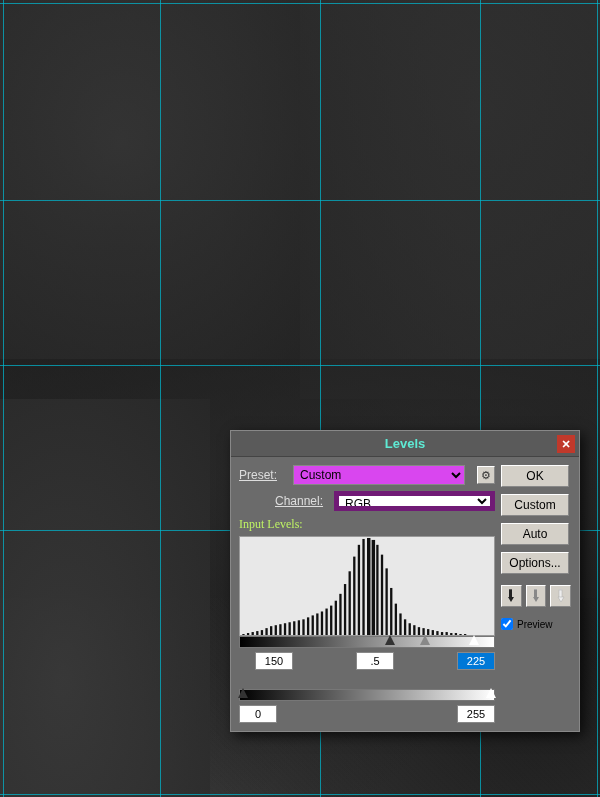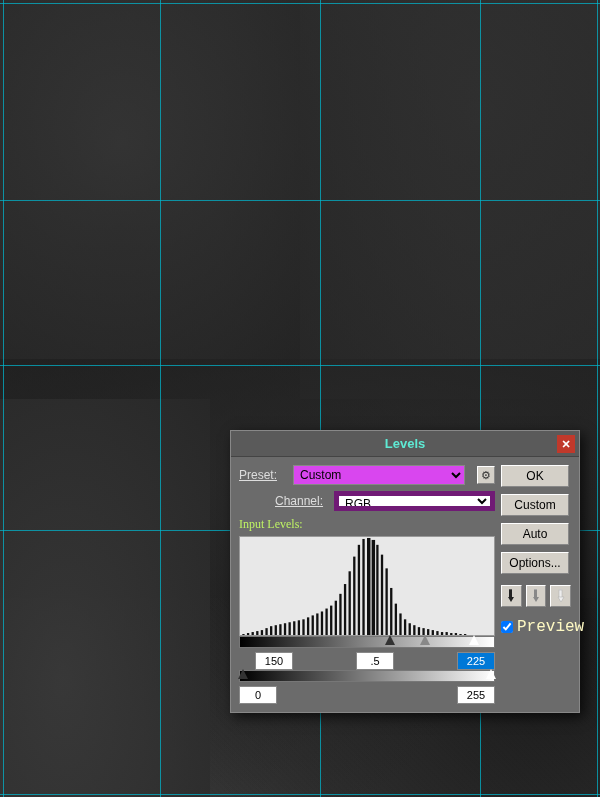--- a/index.html
+++ b/index.html
@@ -238,21 +238,21 @@
     }
 
     .slider-handle.mid-handle {
       border-bottom-color: #888;
     }
 
     
     .input-values {
       display: flex;
       justify-content: space-between;
-      margin-bottom: 0;
+      margin-bottom: 19px;
       gap: 2px;
       padding-left: 16px;
     }
 
     .input-val {
       width: 38px;
       height: 18px;
       border: 1px solid #888;
       background: #fff;
       text-align: center;
@@ -328,23 +328,22 @@
       margin-top: 4px;
     }
 
     .preview-checkbox {
       width: 12px;
       height: 12px;
       cursor: pointer;
     }
 
     .preview-label {
-      color: #fef9c3;
-      font-size: 16px;
-      font-family: Liberation Mono, monospace;
+      color: #000000;
+      font-size: 10px;
     }
 
     
     .stone-texture {
       position: absolute;
       top: 0; left: 0;
       width: 100%; height: 100%;
       opacity: 0.6;
       background-image:
         repeating-linear-gradient(

